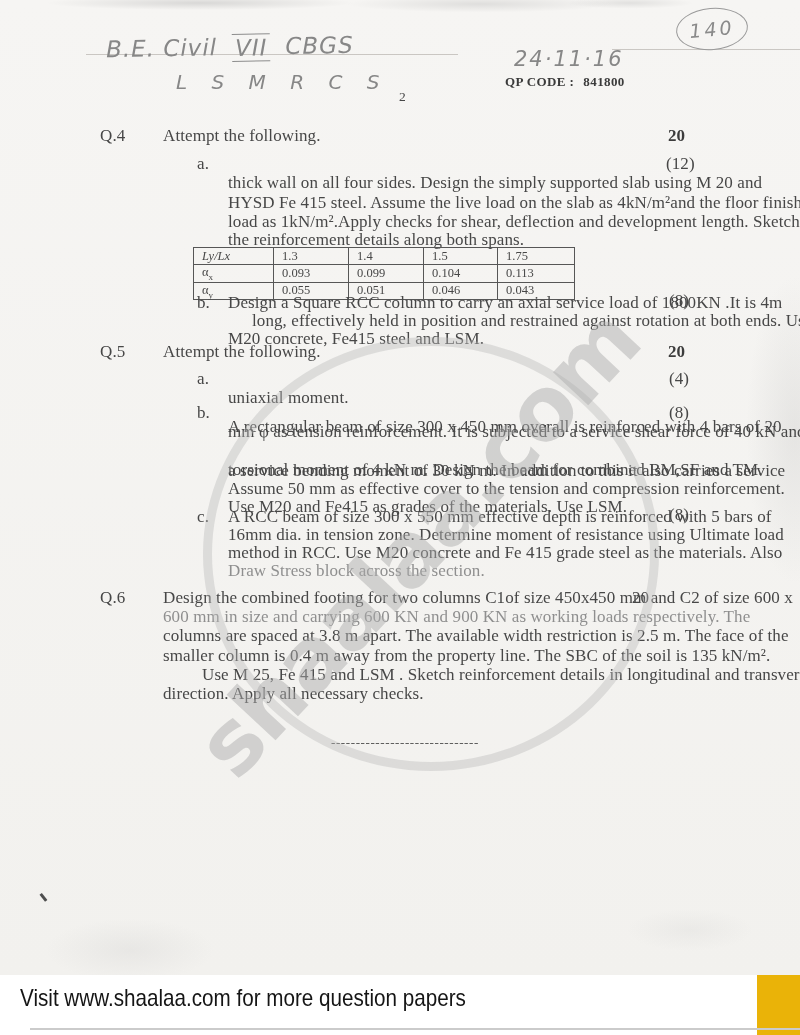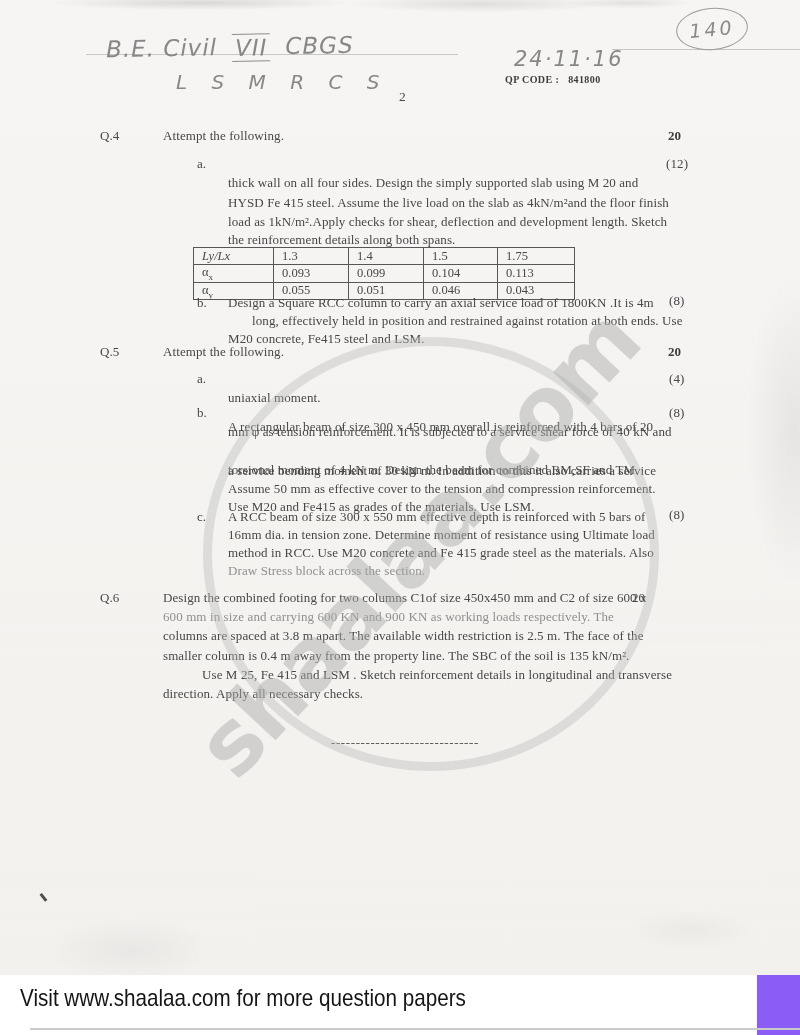--- a/index.html
+++ b/index.html
@@ -1,33 +1,33 @@
 <!DOCTYPE html>
 <html><head>
 <meta charset="utf-8">
 <style>
   html,body { margin:0; padding:0; background:#ffffff; }
   .page {
     position:relative; width:800px; height:1035px; overflow:hidden;
-    background:#8b5cf6; font-family:"Liberation Serif", serif;
+    background:#eab308; font-family:"Liberation Serif", serif;
   }
   
   .scan {
     position:absolute; left:0; top:0; width:800px; height:975px;
     background:
       radial-gradient(ellipse 220px 10px at 200px 3px, rgba(140,140,140,.28), transparent 70%),
       radial-gradient(ellipse 190px 12px at 480px 4px, rgba(140,140,140,.22), transparent 70%),
       radial-gradient(ellipse 90px 8px at 630px 3px, rgba(150,150,150,.22), transparent 70%),
       radial-gradient(ellipse 70px 220px at 795px 430px, rgba(170,170,170,.20), transparent 70%),
       radial-gradient(ellipse 120px 45px at 130px 950px, rgba(185,185,185,.18), transparent 70%),
       radial-gradient(ellipse 90px 30px at 690px 930px, rgba(190,190,190,.15), transparent 70%),
       linear-gradient(#f6f5f3, #f2f1ee);
   }
   .t {
-    position:absolute; font-family:"Liberation Serif", serif; font-size:13px;
+    position:absolute; font-family:"Liberation Serif", serif; font-size:17px;
     color:#474747; white-space:nowrap; letter-spacing:.1px; z-index:2; line-height:14px;
   }
   .bold { font-weight:bold; color:#3c3c3c; }
   .faded { color:#8f8f8f; }
   .hw {
     position:absolute; font-family:"DejaVu Sans", sans-serif; font-style:italic;
     color:#878787; white-space:nowrap; z-index:2;
   }
   .rule { position:absolute; height:1px; background:rgba(165,160,155,.55); z-index:1; }
   
@@ -67,21 +67,21 @@
   .footer-text {
     position:absolute; left:20px; top:9px; font-family:"Liberation Sans", sans-serif;
     font-size:24px; color:#151515; white-space:nowrap;
     transform:scaleX(.86); transform-origin:left center;
   }
   .footer-line { position:absolute; left:30px; top:53px; width:770px; height:2px; background:#cbcbcb; }
   .vii { border-top:1.5px solid #8d8d8d; border-bottom:1.5px solid #8d8d8d; padding:0 3px; }
   .hw-course { left:106px; top:34px; font-size:23px; letter-spacing:1px; transform:rotate(-1deg); display:flex; gap:15px; }
   .hw-subject { left:176px; top:70px; font-size:20px; letter-spacing:9px; }
   .hw-date { left:514px; top:47px; font-size:21px; letter-spacing:2px; }
-  .qp-code { position:absolute; left:505px; top:74px; z-index:2; font-family:"Liberation Serif", serif; font-weight:bold; font-size:10px; color:#3b3b3b; letter-spacing:.4px; white-space:nowrap; }
+  .qp-code { position:absolute; left:505px; top:74px; z-index:2; font-family:"Liberation Serif", serif; font-weight:bold; font-size:13px; color:#3b3b3b; letter-spacing:.4px; white-space:nowrap; }
   .qp-code .val { margin-left:9px; }
 </style>
 </head>
 <body>
 
 <div class="page">
   <div class="scan">
 
     <div class="rule" style="left:86px; top:54px; width:372px;"></div>
     <div class="rule" style="left:612px; top:49px; width:188px;"></div>

